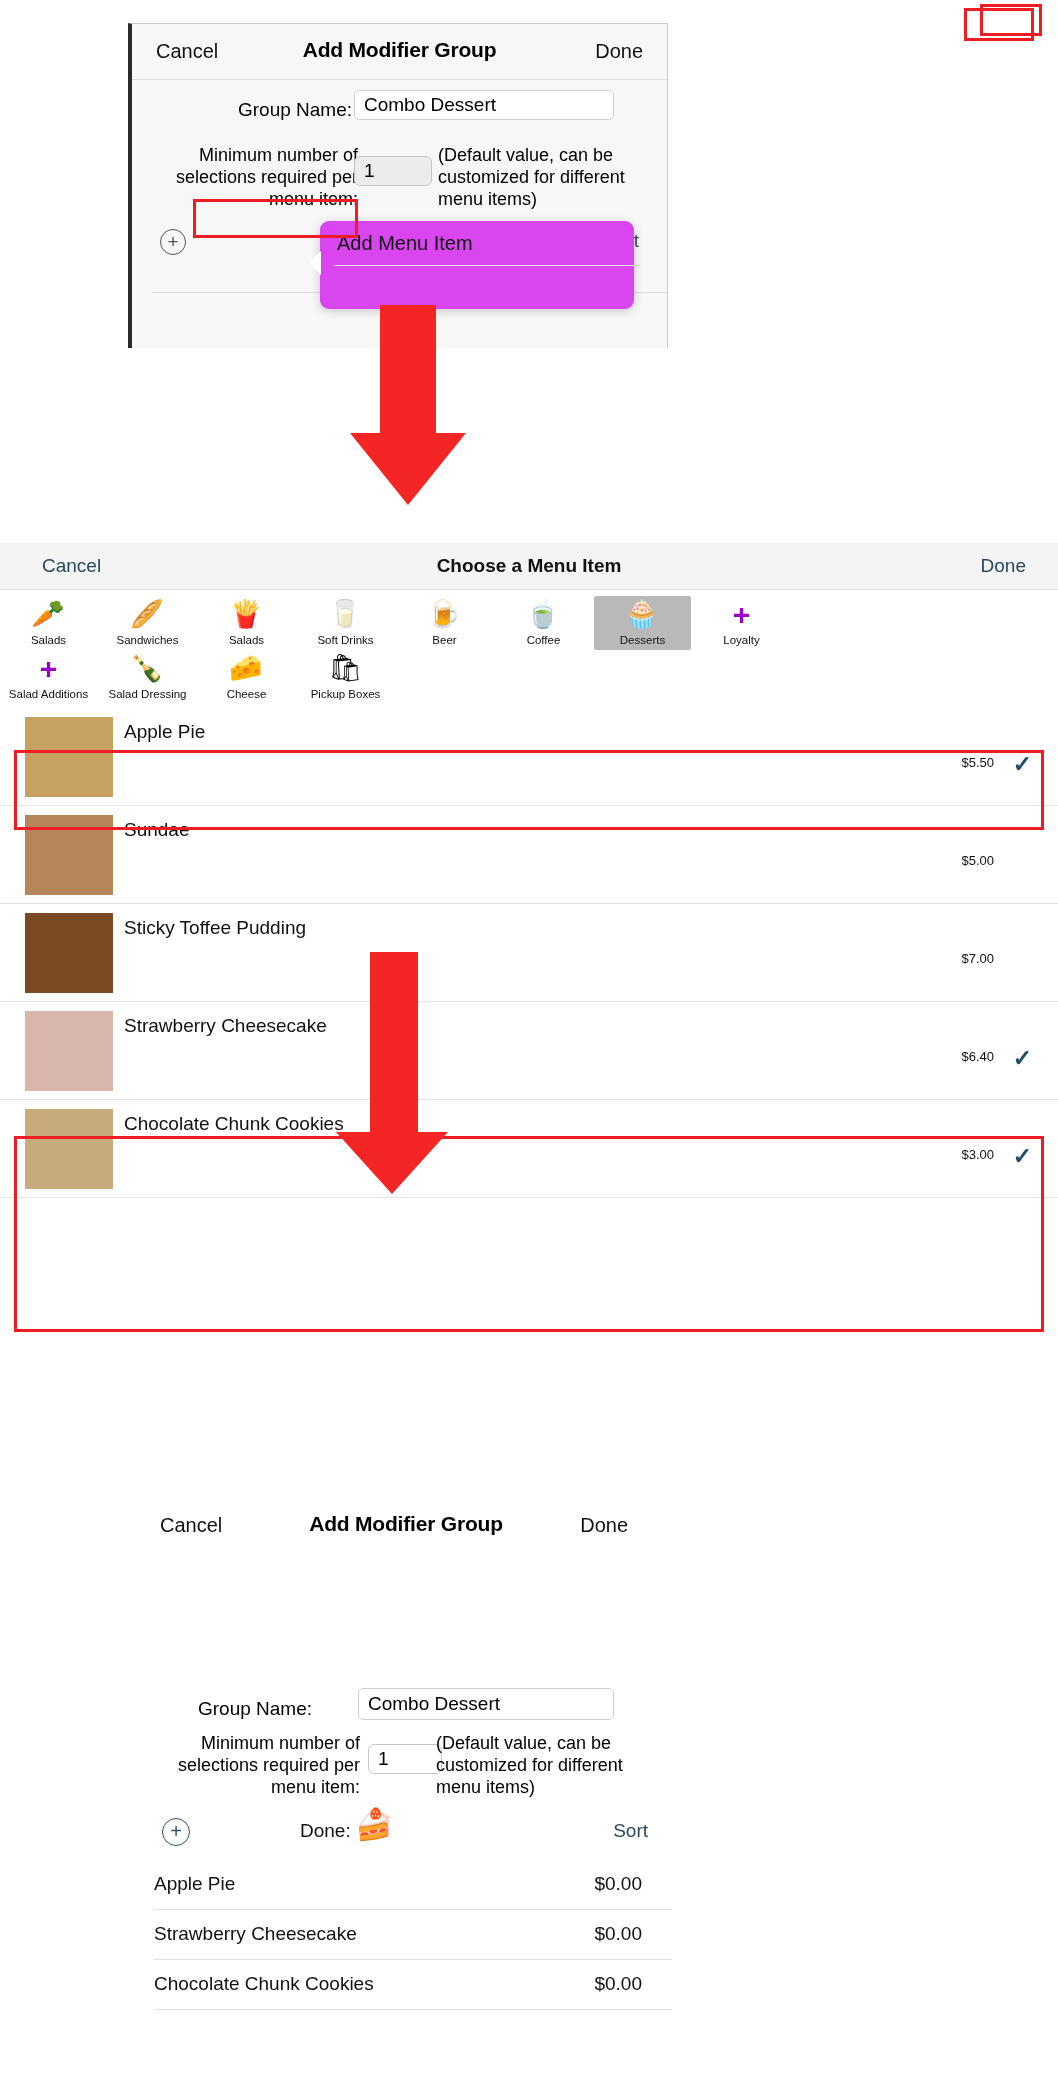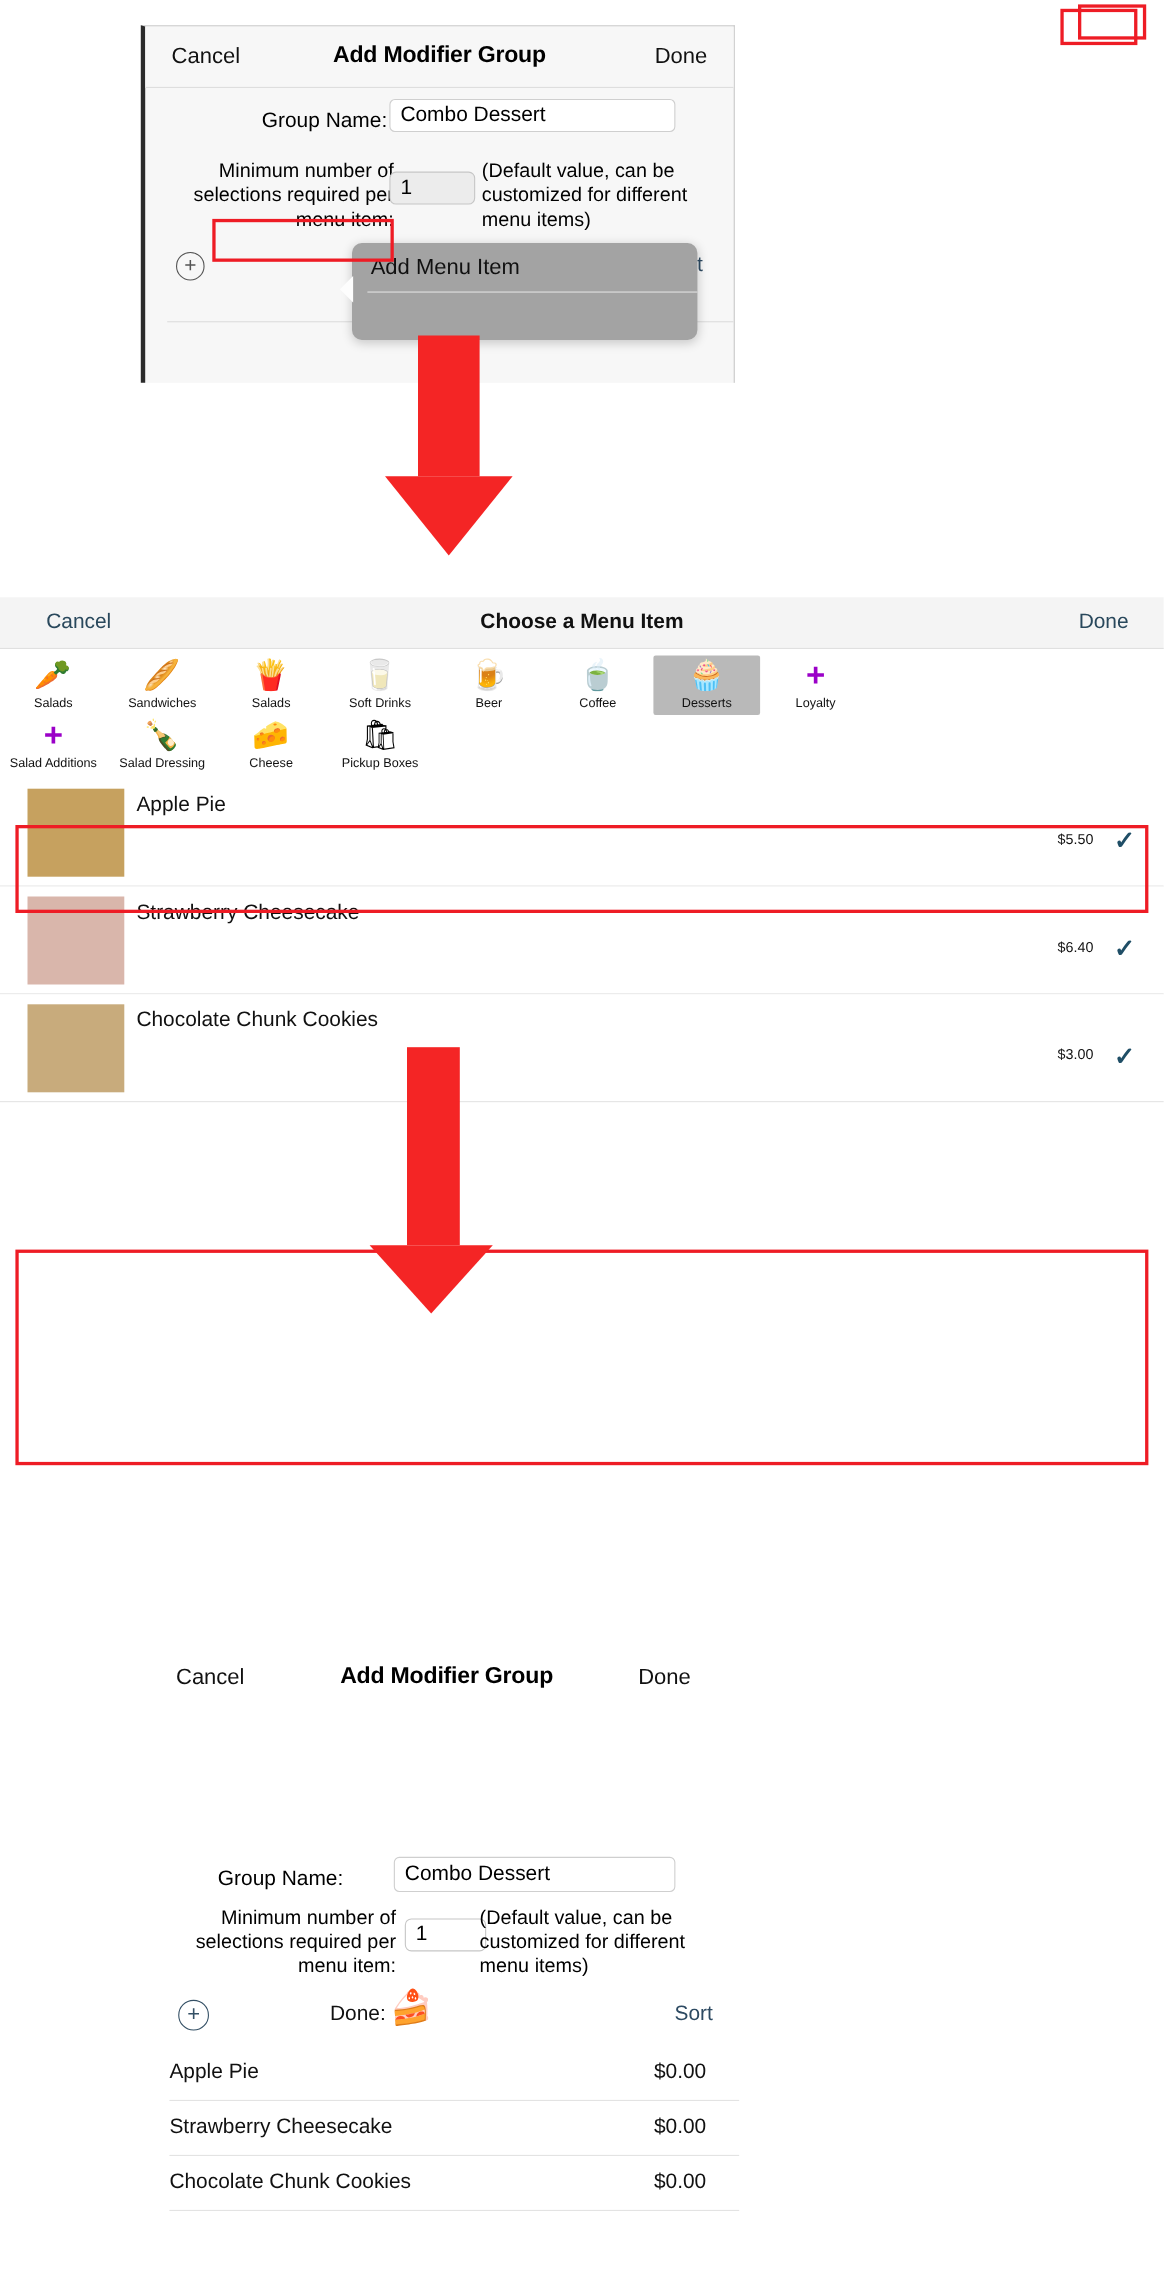--- a/index.html
+++ b/index.html
@@ -91,21 +91,21 @@
   .p1-divider {
     position: absolute; left: 20px; right: 0; top: 268px;
     height: 1px; background: #dddddd;
   }
 
   
   .popover {
     position: absolute;
     left: 188px; top: 197px;
     width: 314px; height: 88px;
-    background: #a3a3a3;
+    background: #d946ef;
     border-radius: 9px;
     box-shadow: 0 2px 10px rgba(0,0,0,0.20);
     overflow: visible;
   }
   .popover::before {
     content: "";
     position: absolute; left: -11px; top: 30px;
     width: 0; height: 0;
     border-top: 12px solid transparent;
     border-bottom: 12px solid transparent;
@@ -374,20 +374,32 @@
     </div>
 
     <div class="item-list">
       <div class="item-row">
         <div class="item-thumb" style="background:#c6a15f"></div>
         <div class="item-name">Apple Pie</div>
         <div class="item-price">$5.50</div>
         <div class="item-check">✓</div>
       </div>
       <div class="item-row">
+        <div class="item-thumb" style="background:#b5865a"></div>
+        <div class="item-name">Sundae</div>
+        <div class="item-price">$5.00</div>
+
+      </div>
+      <div class="item-row">
+        <div class="item-thumb" style="background:#7a4a24"></div>
+        <div class="item-name">Sticky Toffee Pudding</div>
+        <div class="item-price">$7.00</div>
+
+      </div>
+      <div class="item-row">
         <div class="item-thumb" style="background:#d9b6ab"></div>
         <div class="item-name">Strawberry Cheesecake</div>
         <div class="item-price">$6.40</div>
         <div class="item-check">✓</div>
       </div>
       <div class="item-row">
         <div class="item-thumb" style="background:#c8ab7c"></div>
         <div class="item-name">Chocolate Chunk Cookies</div>
         <div class="item-price">$3.00</div>
         <div class="item-check">✓</div>

